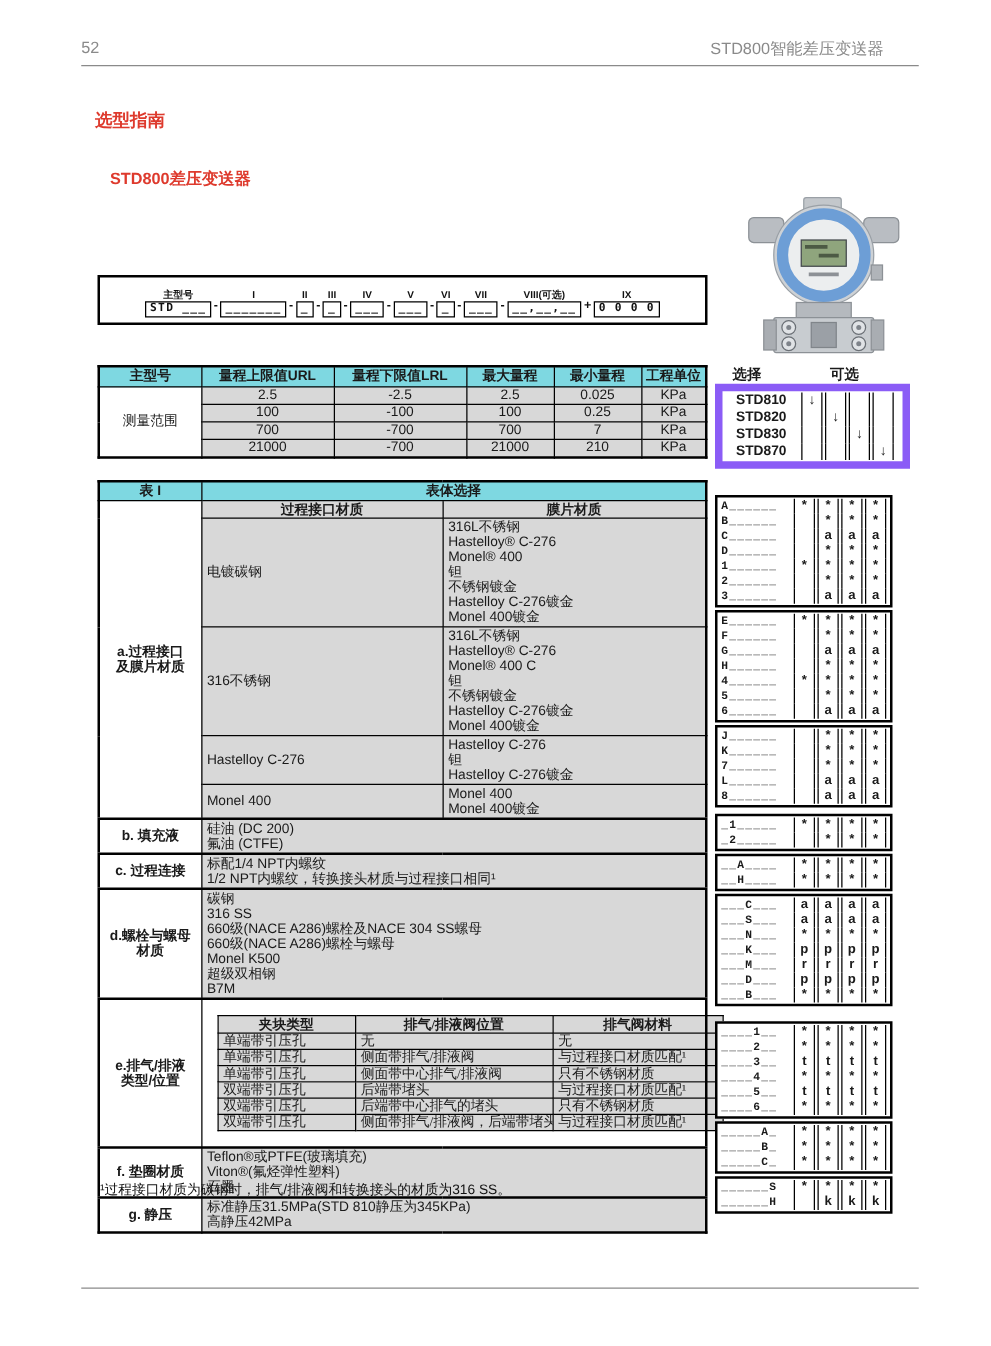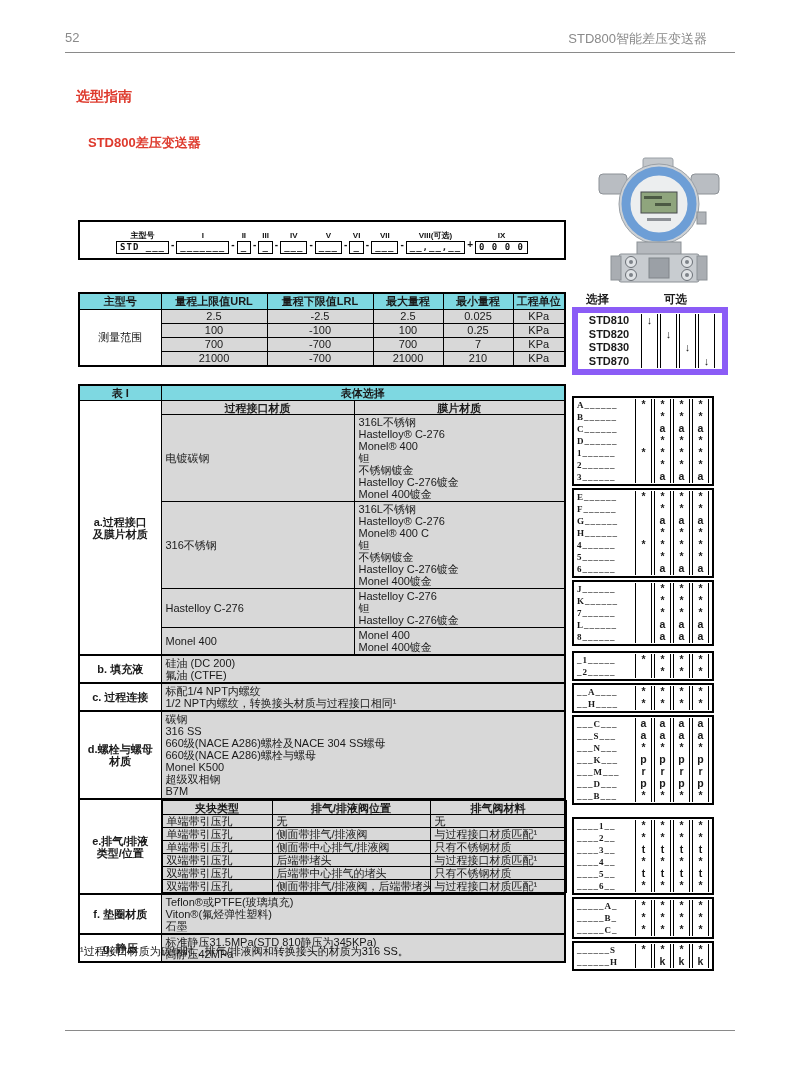--- a/index.html
+++ b/index.html
@@ -50,28 +50,28 @@
   .t1 .lab{background:#fff;text-align:center;font-weight:700;padding:0 2px;}
   .t1 .ifc{background:#d8d8d8;}
   .t1 .mem{background:#d8d8d8;}
   .t1 .full{background:#d8d8d8;}
   .t1 .sect{border-top:2px solid #000;}
   .ln{white-space:nowrap;line-height:12px;}
   
   .et{width:100%;height:100%;table-layout:fixed;}
   .et td{border:1px solid #000;background:#d8d8d8;padding:0 4px;line-height:12px;height:12px;white-space:nowrap;overflow:hidden;}
   .et .eh{font-weight:700;text-align:center;height:13px;}
-  .ecell{padding:0 !important;}
+  .ecell{padding:12px !important;font-family:Liberation Serif, serif;}
   
   .rail{position:absolute;left:572px;top:396px;width:142px;}
   .rgroup{border:2px solid #000;margin-bottom:2px;background:#fff;padding:1px 0;}
   .rg-jkl{margin-bottom:5px;}
   .rg-e{margin-top:12px;}
   .rrow{display:grid;grid-template-columns:59px 17px 17px 17px 17px;column-gap:2px;height:12px;align-items:stretch;}
-  .rc{font-family:Liberation Serif, serif;font-size:9px;letter-spacing:1px;
+  .rc{font-family:Liberation Mono, monospace;font-size:9px;letter-spacing:1px;
       line-height:12px;padding-left:3px;white-space:nowrap;overflow:hidden;font-weight:700;}
   .rv{border-left:1px solid #000;border-right:1px solid #000;text-align:center;font-size:10.5px;
       line-height:11px;font-weight:700;}
   
   .footnote{position:absolute;left:80px;top:944px;font-size:11px;color:#111;}
   
   .device{position:absolute;left:593px;top:146px;width:132px;height:142px;}
 </style>
 </head>
 <body>

